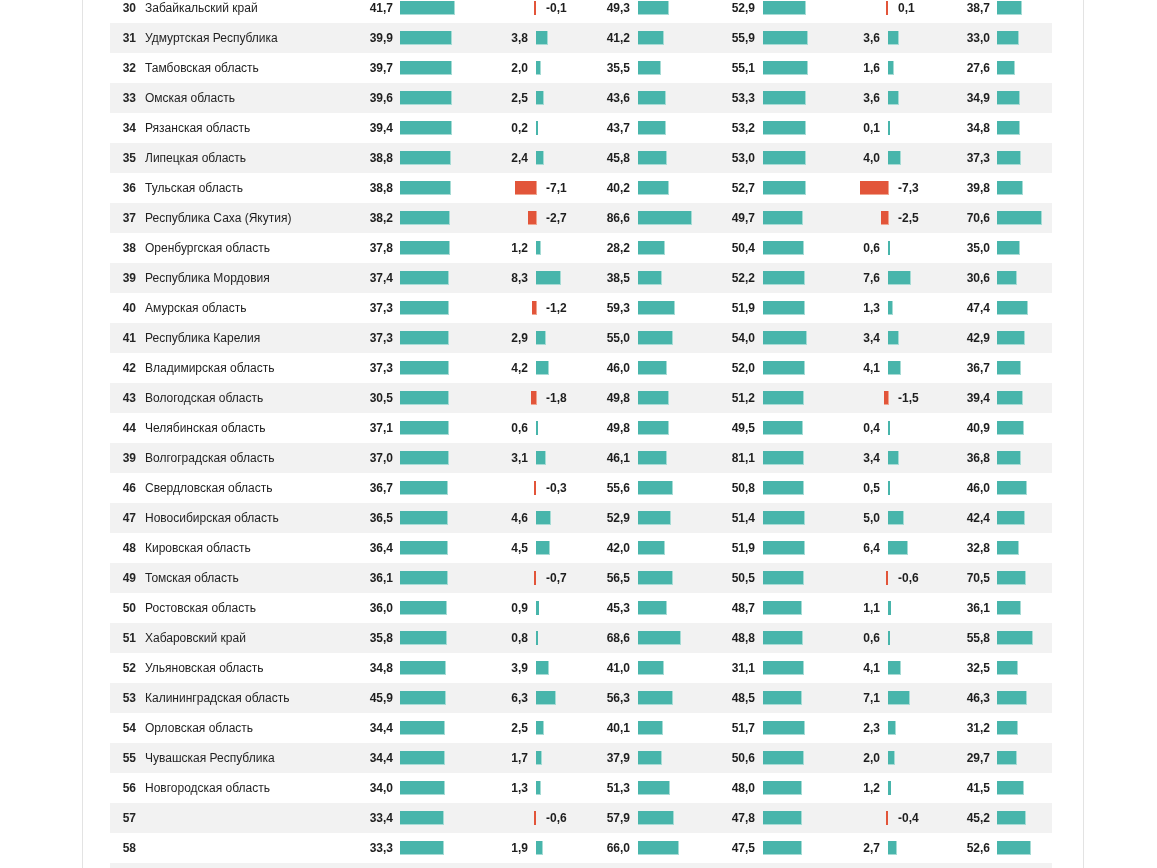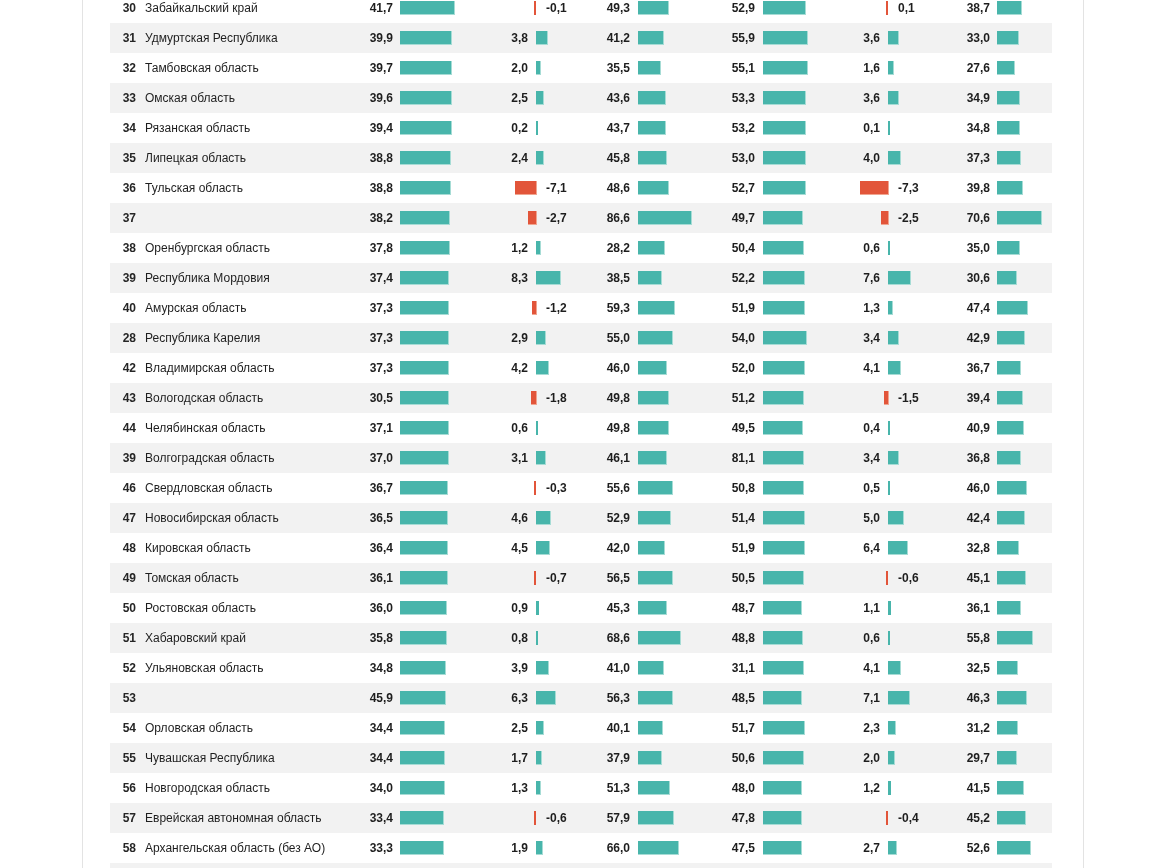--- a/index.html
+++ b/index.html
@@ -201,33 +201,34 @@
   </div>
 
   <div class="row">
     <span class="c rank">36</span>
     <span class="c region">Тульская область</span>
     <span class="c num v1">38,8</span>
     <span class="bar pos bar-v1" style="width: 50px;"></span>
     <span class="c num d1-pos"></span>
     <span class="c num d1-neg">-7,1</span>
     <span class="bar bar-d1 neg" style="width: 21px; left: 405px;"></span>
-    <span class="c num v2">48,6</span>
+    <span class="c num v2">40,2</span>
     <span class="bar pos bar-v2" style="width: 30px;"></span>
     <span class="c num v3">52,7</span>
     <span class="bar pos bar-v3" style="width: 42px;"></span>
     <span class="c num d2-pos"></span>
     <span class="c num d2-neg">-7,3</span>
     <span class="bar bar-d2 neg" style="width: 28px; left: 750px;"></span>
     <span class="c num v4">39,8</span>
     <span class="bar pos bar-v4" style="width: 25px;"></span>
   </div>
 
   <div class="row">
     <span class="c rank">37</span>
+    <span class="c region">Республика Саха (Якутия)</span>
     <span class="c num v1">38,2</span>
     <span class="bar pos bar-v1" style="width: 49px;"></span>
     <span class="c num d1-pos"></span>
     <span class="c num d1-neg">-2,7</span>
     <span class="bar bar-d1 neg" style="width: 8px; left: 418px;"></span>
     <span class="c num v2">86,6</span>
     <span class="bar pos bar-v2" style="width: 53px;"></span>
     <span class="c num v3">49,7</span>
     <span class="bar pos bar-v3" style="width: 39px;"></span>
     <span class="c num d2-pos"></span>
@@ -288,21 +289,21 @@
     <span class="c num v3">51,9</span>
     <span class="bar pos bar-v3" style="width: 41px;"></span>
     <span class="c num d2-pos">1,3</span>
     <span class="c num d2-neg"></span>
     <span class="bar bar-d2 pos" style="width: 4px; left: 778px;"></span>
     <span class="c num v4">47,4</span>
     <span class="bar pos bar-v4" style="width: 30px;"></span>
   </div>
 
   <div class="row">
-    <span class="c rank">28</span>
+    <span class="c rank">41</span>
     <span class="c region">Республика Карелия</span>
     <span class="c num v1">37,3</span>
     <span class="bar pos bar-v1" style="width: 48px;"></span>
     <span class="c num d1-pos">2,9</span>
     <span class="c num d1-neg"></span>
     <span class="bar bar-d1 pos" style="width: 9px; left: 426px;"></span>
     <span class="c num v2">55,0</span>
     <span class="bar pos bar-v2" style="width: 34px;"></span>
     <span class="c num v3">54,0</span>
     <span class="bar pos bar-v3" style="width: 43px;"></span>
@@ -454,21 +455,21 @@
     <span class="c num d1-pos"></span>
     <span class="c num d1-neg">-0,7</span>
     <span class="bar bar-d1 neg tick" style="width: 2px; left: 424px;"></span>
     <span class="c num v2">56,5</span>
     <span class="bar pos bar-v2" style="width: 34px;"></span>
     <span class="c num v3">50,5</span>
     <span class="bar pos bar-v3" style="width: 40px;"></span>
     <span class="c num d2-pos"></span>
     <span class="c num d2-neg">-0,6</span>
     <span class="bar bar-d2 neg tick" style="width: 2px; left: 776px;"></span>
-    <span class="c num v4">45,1</span>
+    <span class="c num v4">70,5</span>
     <span class="bar pos bar-v4" style="width: 28px;"></span>
   </div>
 
   <div class="row">
     <span class="c rank">50</span>
     <span class="c region">Ростовская область</span>
     <span class="c num v1">36,0</span>
     <span class="bar pos bar-v1" style="width: 46px;"></span>
     <span class="c num d1-pos">0,9</span>
     <span class="c num d1-neg"></span>
@@ -517,20 +518,21 @@
     <span class="bar pos bar-v3" style="width: 40px;"></span>
     <span class="c num d2-pos">4,1</span>
     <span class="c num d2-neg"></span>
     <span class="bar bar-d2 pos" style="width: 12px; left: 778px;"></span>
     <span class="c num v4">32,5</span>
     <span class="bar pos bar-v4" style="width: 20px;"></span>
   </div>
 
   <div class="row">
     <span class="c rank">53</span>
+    <span class="c region">Калининградская область</span>
     <span class="c num v1">45,9</span>
     <span class="bar pos bar-v1" style="width: 45px;"></span>
     <span class="c num d1-pos">6,3</span>
     <span class="c num d1-neg"></span>
     <span class="bar bar-d1 pos" style="width: 19px; left: 426px;"></span>
     <span class="c num v2">56,3</span>
     <span class="bar pos bar-v2" style="width: 34px;"></span>
     <span class="c num v3">48,5</span>
     <span class="bar pos bar-v3" style="width: 38px;"></span>
     <span class="c num d2-pos">7,1</span>
@@ -592,40 +594,38 @@
     <span class="bar pos bar-v3" style="width: 38px;"></span>
     <span class="c num d2-pos">1,2</span>
     <span class="c num d2-neg"></span>
     <span class="bar bar-d2 pos tick" style="width: 3px; left: 778px;"></span>
     <span class="c num v4">41,5</span>
     <span class="bar pos bar-v4" style="width: 26px;"></span>
   </div>
 
   <div class="row">
     <span class="c rank">57</span>
-    <span class="c region">Еврейская автономная область</span>
     <span class="c num v1">33,4</span>
     <span class="bar pos bar-v1" style="width: 43px;"></span>
     <span class="c num d1-pos"></span>
     <span class="c num d1-neg">-0,6</span>
     <span class="bar bar-d1 neg tick" style="width: 2px; left: 424px;"></span>
     <span class="c num v2">57,9</span>
     <span class="bar pos bar-v2" style="width: 35px;"></span>
     <span class="c num v3">47,8</span>
     <span class="bar pos bar-v3" style="width: 38px;"></span>
     <span class="c num d2-pos"></span>
     <span class="c num d2-neg">-0,4</span>
     <span class="bar bar-d2 neg tick" style="width: 2px; left: 776px;"></span>
     <span class="c num v4">45,2</span>
     <span class="bar pos bar-v4" style="width: 28px;"></span>
   </div>
 
   <div class="row">
     <span class="c rank">58</span>
-    <span class="c region">Архангельская область (без АО)</span>
     <span class="c num v1">33,3</span>
     <span class="bar pos bar-v1" style="width: 43px;"></span>
     <span class="c num d1-pos">1,9</span>
     <span class="c num d1-neg"></span>
     <span class="bar bar-d1 pos" style="width: 6px; left: 426px;"></span>
     <span class="c num v2">66,0</span>
     <span class="bar pos bar-v2" style="width: 40px;"></span>
     <span class="c num v3">47,5</span>
     <span class="bar pos bar-v3" style="width: 38px;"></span>
     <span class="c num d2-pos">2,7</span>

